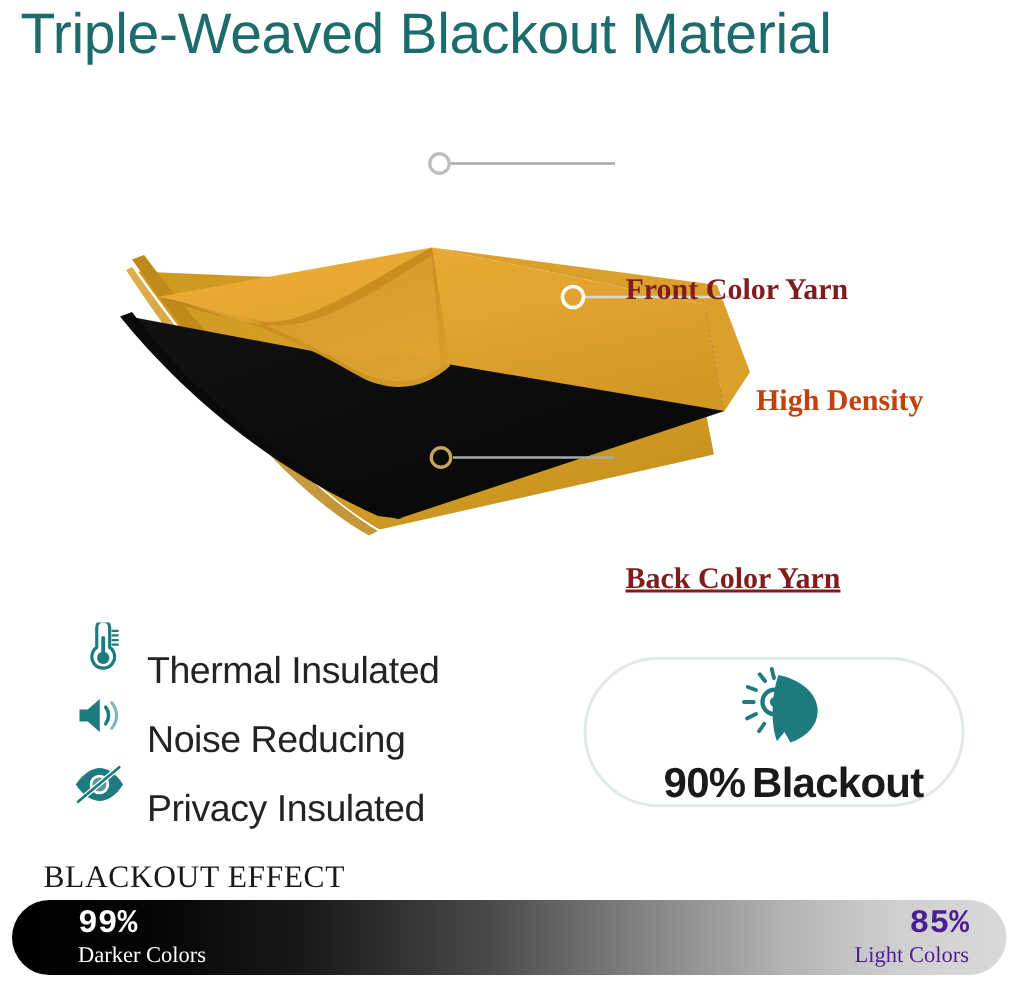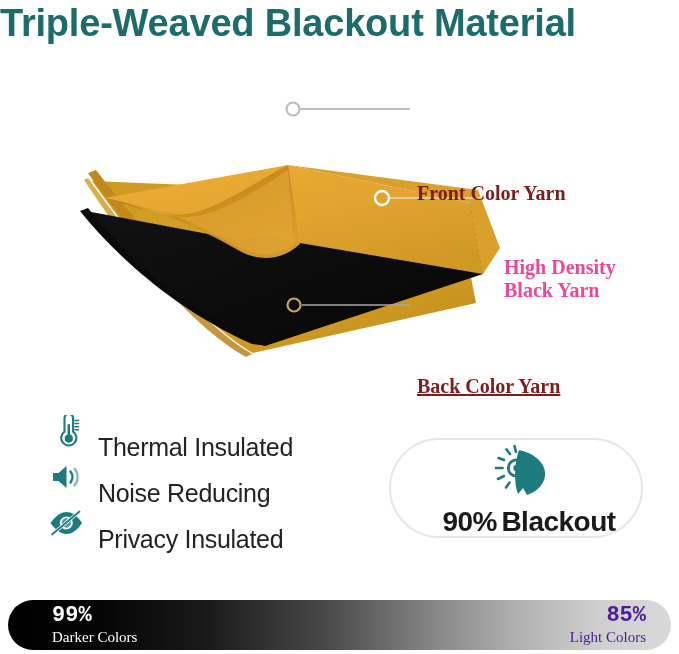--- a/index.html
+++ b/index.html
@@ -21,21 +21,21 @@
 
   
   .title {
     position: absolute;
     left: 0;
     top: 2px;
     width: 568px;
     text-align: center;
     font-family: "Liberation Sans", sans-serif;
     font-size: 38px;
-    font-weight: bold;
+    font-weight: normal;
     letter-spacing: -0.2px;
     color: #1d6b6b;
     white-space: nowrap;
   }
 
   
   .diagram {
     position: absolute;
     left: 0;
     top: 78px;
@@ -48,21 +48,21 @@
     position: absolute;
     font-family: "Liberation Serif", serif;
     font-weight: bold;
     white-space: nowrap;
   }
   .callout-gold {
     color: #7f1d1d;
     font-size: 20px;
   }
   .callout-black {
-    color: #ec4899;
+    color: #c2410c;
     font-size: 20px;
     line-height: 23px;
     white-space: normal;
   }
   .callout-front { left: 417px; top: 104px; }
   .callout-mid   { left: 504px; top: 178px; width: 150px; }
   .callout-back  { left: 417px; top: 297px; text-decoration: underline; }
 
   
   .features {
@@ -268,21 +268,20 @@
       <g>
         <line x1="302" y1="227" x2="410" y2="227" stroke="#a9a9a9" stroke-width="1.6"></line>
         <circle cx="294" cy="227" r="6.5" fill="none" stroke="#c6a45e" stroke-width="2.2"></circle>
       </g>
     </svg>
 
     <div class="callout callout-gold callout-front">Front  Color Yarn</div>
 
     <div class="callout callout-black callout-mid">
       <div>High Density</div>
-      <div>Black Yarn</div>
     </div>
 
     <div class="callout callout-gold callout-back">Back Color Yarn</div>
   </div>
 
   <div class="features">
 
     <div class="feature-row">
       <span class="feature-icon">
         <svg width="30" height="32" viewBox="0 0 30 32">
@@ -340,20 +339,21 @@
         <circle cx="22.5" cy="24" r="3.2" fill="#1d7a7f"></circle>
         <path d="M25 6 C40 9 50 18 51 28 C52 38 45 47 33 51 L29 44 L24 50 C20 40 20 20 25 6 Z" fill="#1d7a7f"></path>
       </svg>
     </span>
     <span class="badge-text">
       <span class="badge-pct">90%</span>
       <span class="badge-word">Blackout</span>
     </span>
   </div>
 
+  <div class="effect-heading">BLACKOUT EFFECT</div>
 
   <div class="effect-bar"></div>
 
   <div class="effect-left">
     <span class="effect-pct">99%</span>
     <span class="effect-sub">Darker Colors</span>
   </div>
 
   <div class="effect-right">
     <span class="effect-pct">85%</span>

